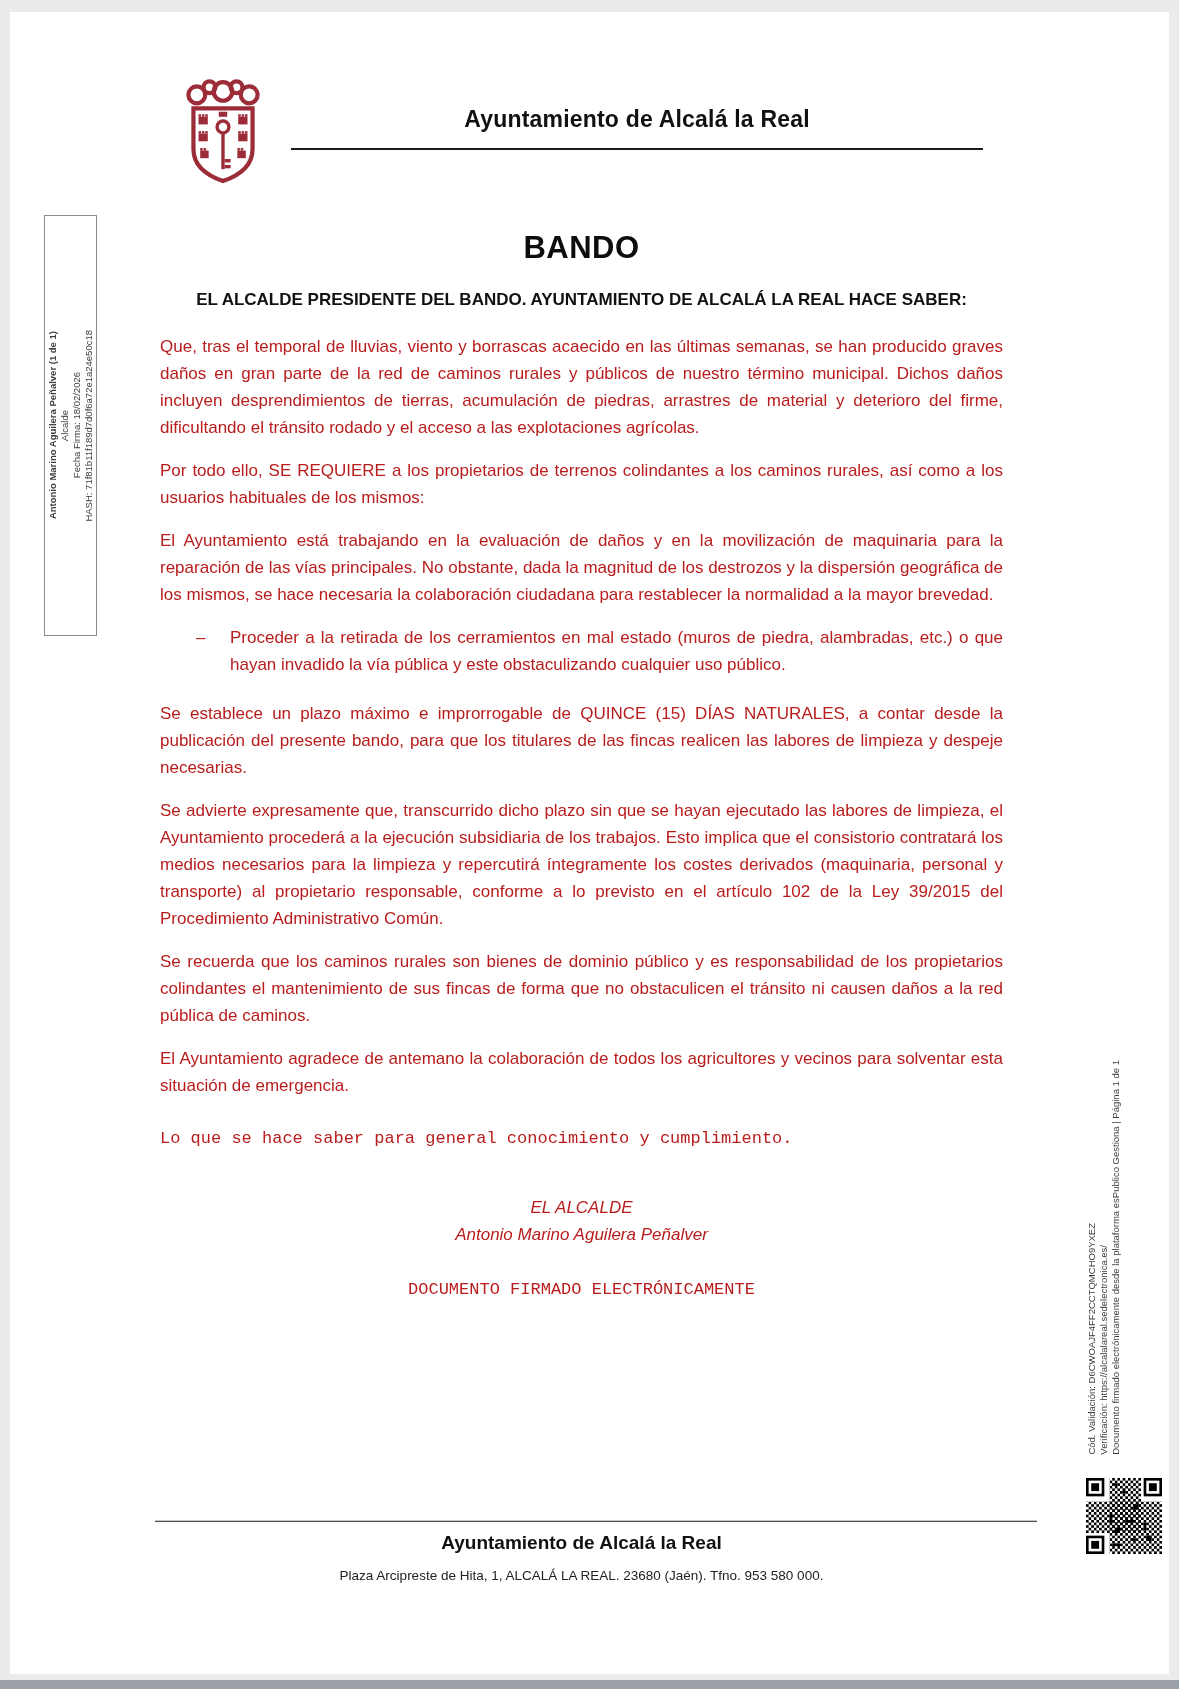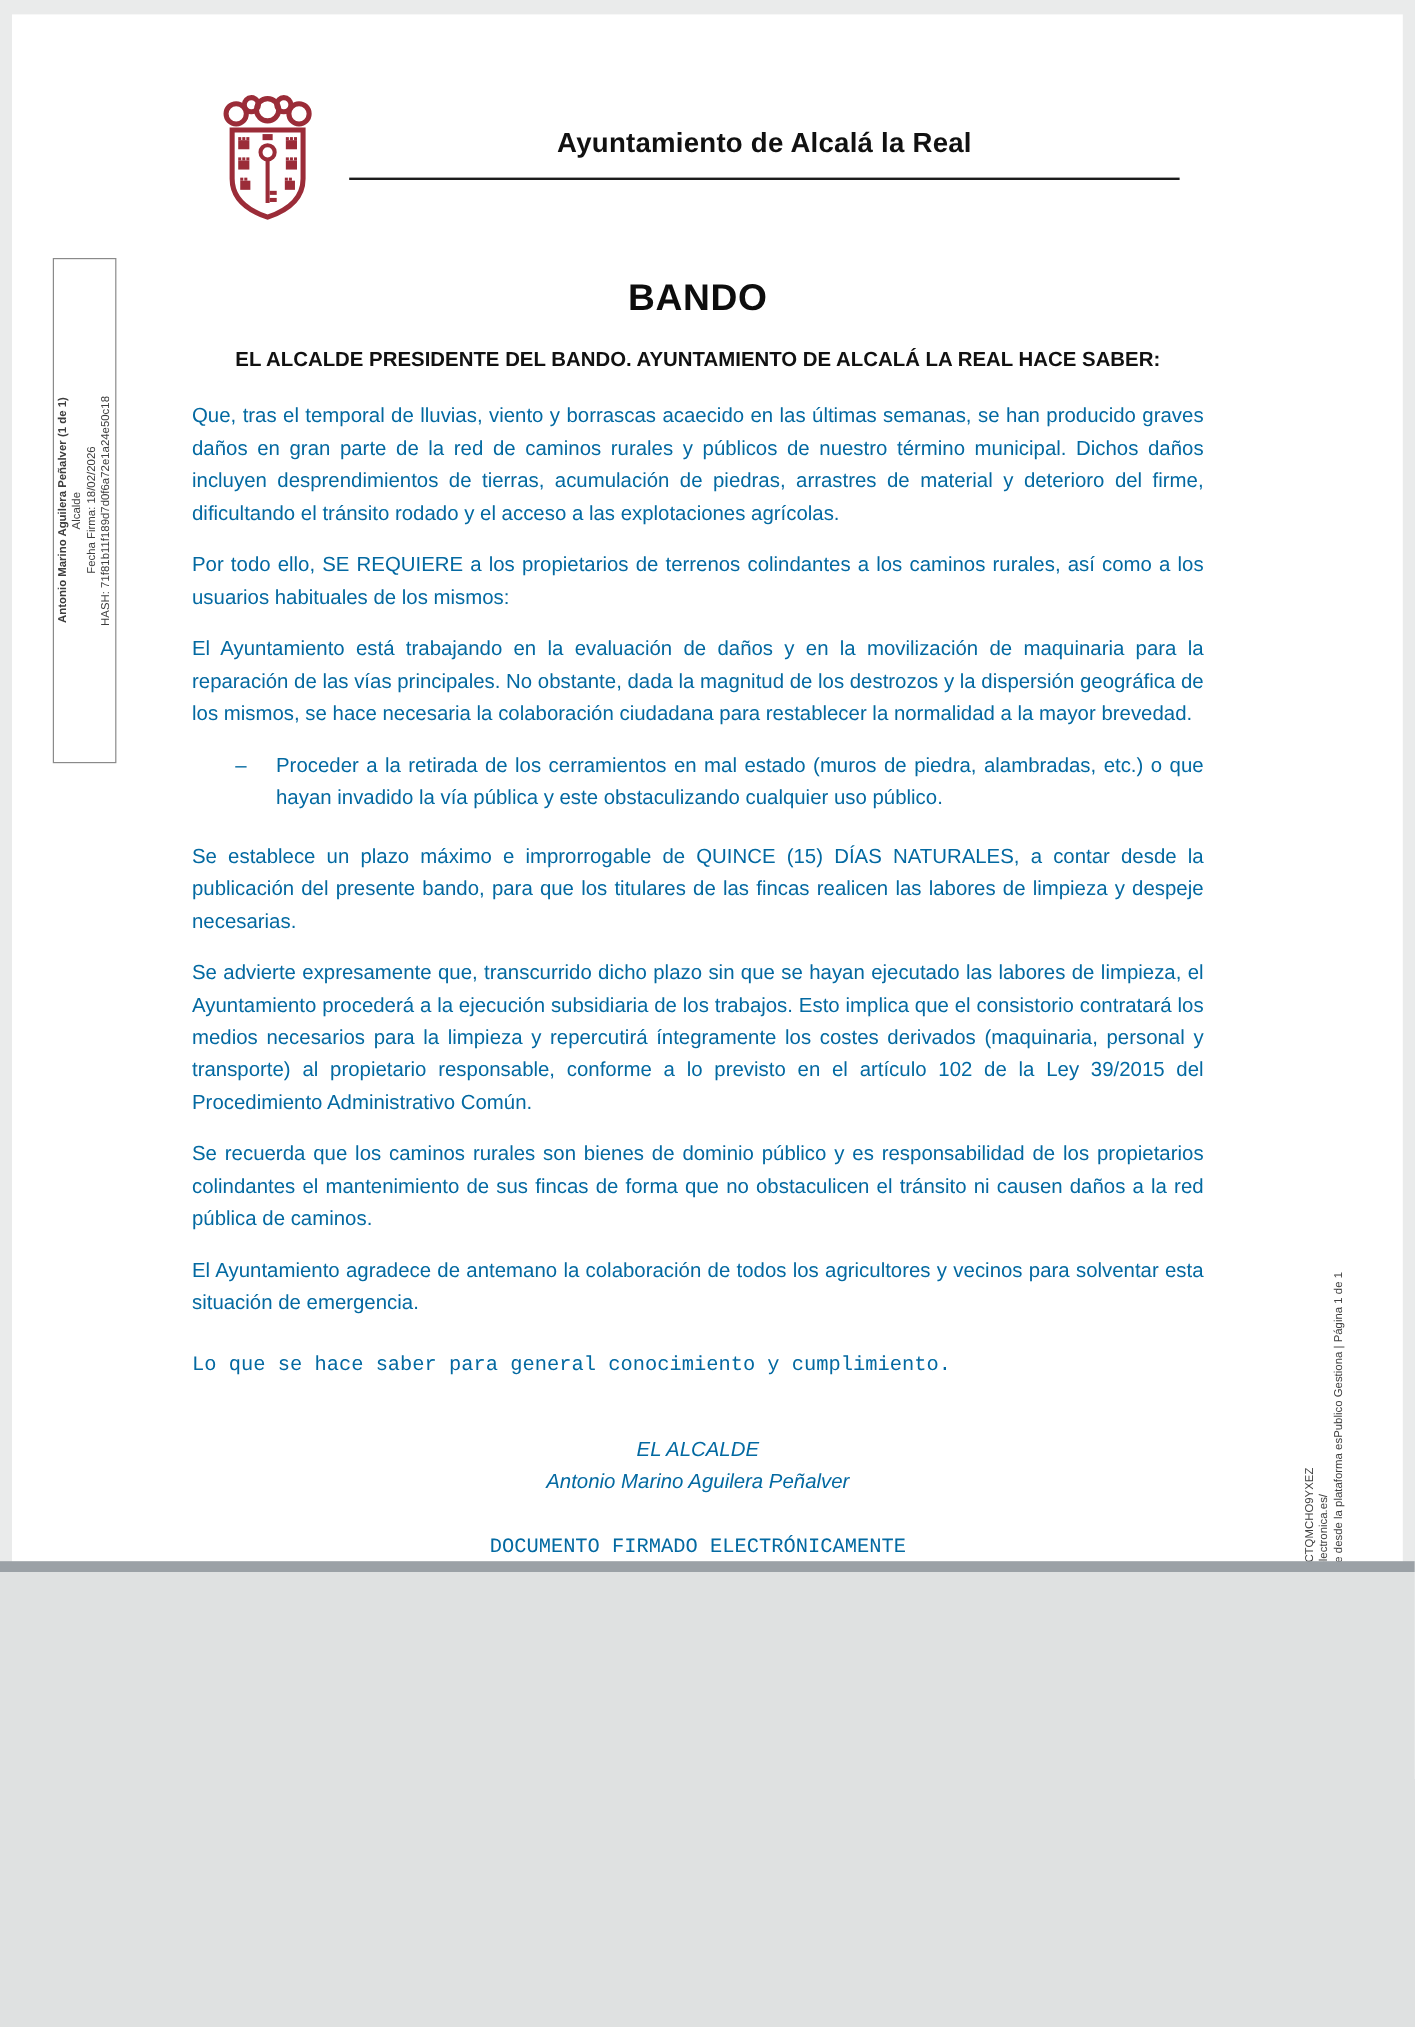--- a/index.html
+++ b/index.html
@@ -1,19 +1,19 @@
 <!DOCTYPE html>
 <html><head>
 <meta charset="utf-8">
 <style>
   * { box-sizing: border-box; }
   html,body { margin:0; padding:0; }
   body { font-family:"Liberation Sans", sans-serif; background:#dfe1e1; }
 
-  .canvas { position:relative; width:1179px; height:1310px; background:#eaebeb; overflow:hidden; }
+  .canvas { position:relative; width:1179px; height:1689px; background:#eaebeb; overflow:hidden; }
   .page   { position:absolute; left:10px; top:12px; width:1159px; height:1662px; background:#ffffff; }
   .page-edge-shadow { position:absolute; left:0; bottom:0; width:1179px; height:9px; background:#9ba1a6; }
 
   
   .crest { position:absolute; left:185px; top:74px; width:76px; height:116px; }
   .header-title { position:absolute; left:290px; top:106px; width:694px; text-align:center;
                   font-size:23px; font-weight:bold; color:#111; letter-spacing:.2px; }
   .header-divider { position:absolute; left:291px; top:148px; width:692px; height:2px; background:#1c1c1c; }
 
   
@@ -23,21 +23,21 @@
   .vtext { display:block; writing-mode:vertical-rl; transform:rotate(180deg);
            font-size:9.5px; line-height:11px; color:#3d3d3d; white-space:nowrap; }
   .stamp-box .vtext.strong { font-weight:bold; }
 
   
   .doc-title { position:absolute; left:160px; top:230px; width:843px; text-align:center;
                font-size:31px; font-weight:bold; color:#0d0d0d; letter-spacing:.5px; }
   .doc-subtitle { position:absolute; left:150px; top:290px; width:863px; text-align:center;
                   font-size:17px; font-weight:bold; color:#111; }
   .doc-body { position:absolute; left:160px; top:333px; width:843px;
-              font-size:17px; line-height:27px; color:#0369a1; text-align:justify; }
+              font-size:17px; line-height:27px; color:#b91c1c; text-align:justify; }
   .doc-body p { margin:0 0 16px; }
   .list-row { display:flex; padding-left:36px; margin:4px 0 22px; }
   .list-marker { width:34px; flex:none; }
   .list-text { flex:1; text-align:justify; }
   .closing { text-align:left; margin-top:26px !important;font-family:Liberation Mono, monospace; }
   .sig-role, .sig-name { text-align:center; font-style:italic; margin:0 !important; }
   .sig-role { margin-top:42px !important; }
   .sig-note { text-align:center; margin-top:28px !important;font-family:Liberation Mono, monospace; }
 
   
@@ -133,20 +133,21 @@
 
     <p class="closing">Lo que se hace saber para general conocimiento y cumplimiento.</p>
 
     <p class="sig-role">EL ALCALDE</p>
     <p class="sig-name">Antonio Marino Aguilera Peñalver</p>
     <p class="sig-note">DOCUMENTO FIRMADO ELECTRÓNICAMENTE</p>
   </div>
 
   <div class="footer-divider"></div>
   <div class="footer-title">Ayuntamiento de Alcalá la Real</div>
+  <div class="footer-address">Plaza Arcipreste de Hita, 1, ALCALÁ LA REAL. 23680 (Jaén). Tfno. 953 580 000.</div>
 
   <div class="validation-sidebar">
     <span class="vtext">Cód. Validación: D6CWOAJF4FF2CCTQMCHO9YXEZ</span>
     <span class="vtext">Verificación: https://alcalalareal.sedelectronica.es/</span>
     <span class="vtext">Documento firmado electrónicamente desde la plataforma esPublico Gestiona | Página 1 de 1</span>
   </div>
 
   <svg class="qr" viewBox="0 0 29 29" xmlns="http://www.w3.org/2000/svg">
     <defs>
       <pattern id="qrm" width="2" height="2" patternUnits="userSpaceOnUse">

